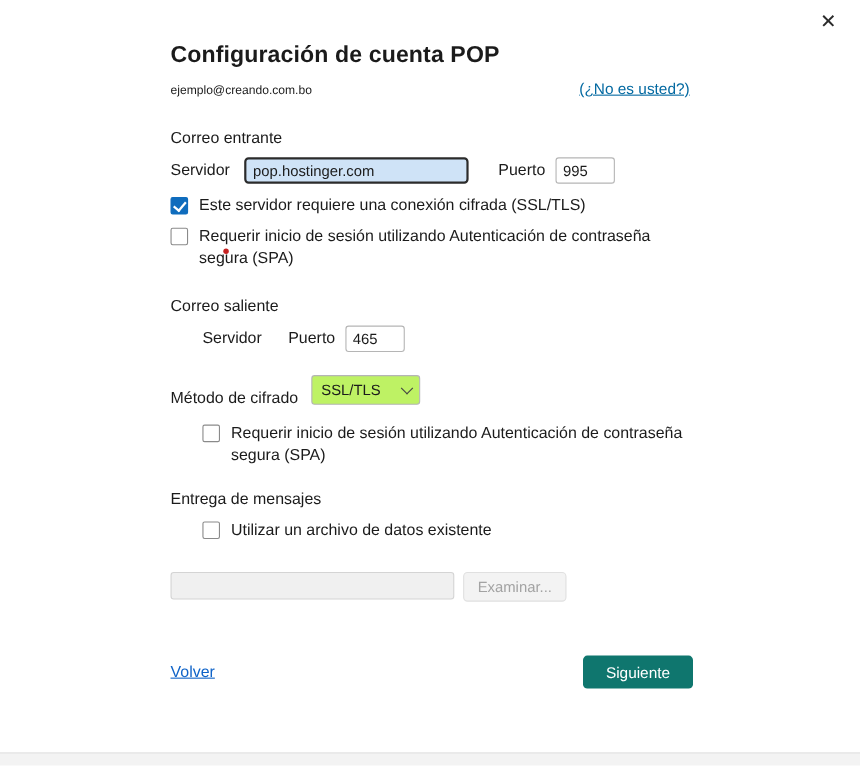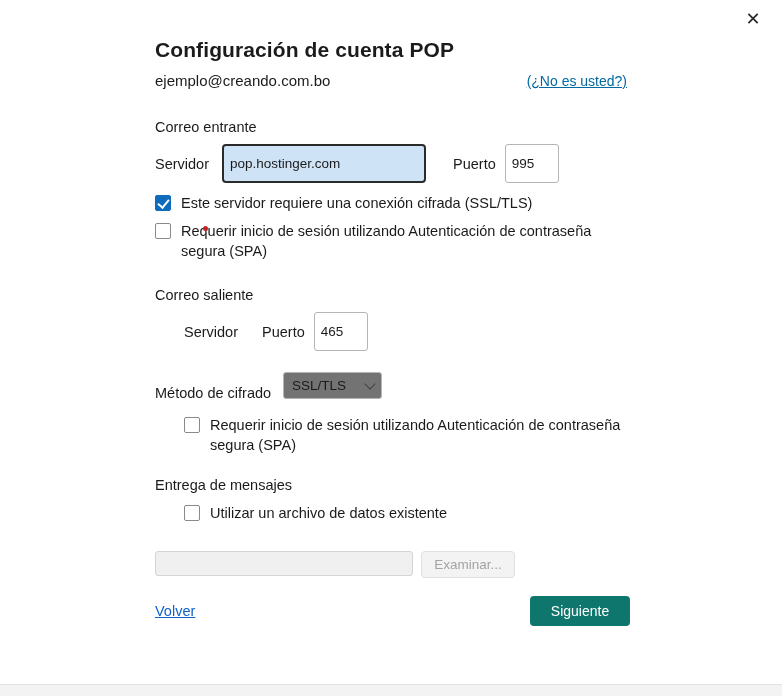--- a/index.html
+++ b/index.html
@@ -70,21 +70,21 @@
     color: #1b1b1b;
   }
   .acct-row {
     display: flex;
     align-items: baseline;
     justify-content: space-between;
     width: 472px;
     margin-bottom: 30px;
   }
   .acct-email {
-    font-size: 15px;
+    font-size: 11px;
     color: #1b1b1b;
   }
   .not-you {
     font-size: 14px;
     color: #0369a1;
     text-decoration: underline;
     cursor: pointer;
   }
   .section-label {
     font-size: 14.5px;
@@ -97,21 +97,21 @@
     margin-bottom: 10px;
   }
   .field-row .lbl {
     font-size: 14.5px;
     margin-right: 10px;
   }
   input.txt {
     font-family: "Liberation Sans", sans-serif;
     font-size: 13.5px;
     color: #1b1b1b;
-    height: 39px;
+    height: 24px;
     box-sizing: border-box;
     border: 1px solid #b5b5b5;
     border-radius: 3px;
     padding: 0 6px;
     background: #ffffff;
     outline: none;
   }
   input.txt.focused {
     border: 2px solid #2b2b2b;
     border-radius: 4px;
@@ -195,21 +195,21 @@
     margin: 18px 0 14px 0;
   }
   .enc-row .lbl { margin-right: 12px; font-size: 14.5px; margin-top: 16px; }
   .select-box {
     position: relative;
     width: 99px;
     height: 27px;
     box-sizing: border-box;
     border: 1px solid #b5b5b5;
     border-radius: 3px;
-    background: #737373;
+    background: #bef264;
     display: flex;
     align-items: center;
     padding: 0 8px;
     font-size: 13.5px;
     cursor: pointer;
   }
   .chev {
     position: absolute;
     right: 7px;
     top: 50%;

